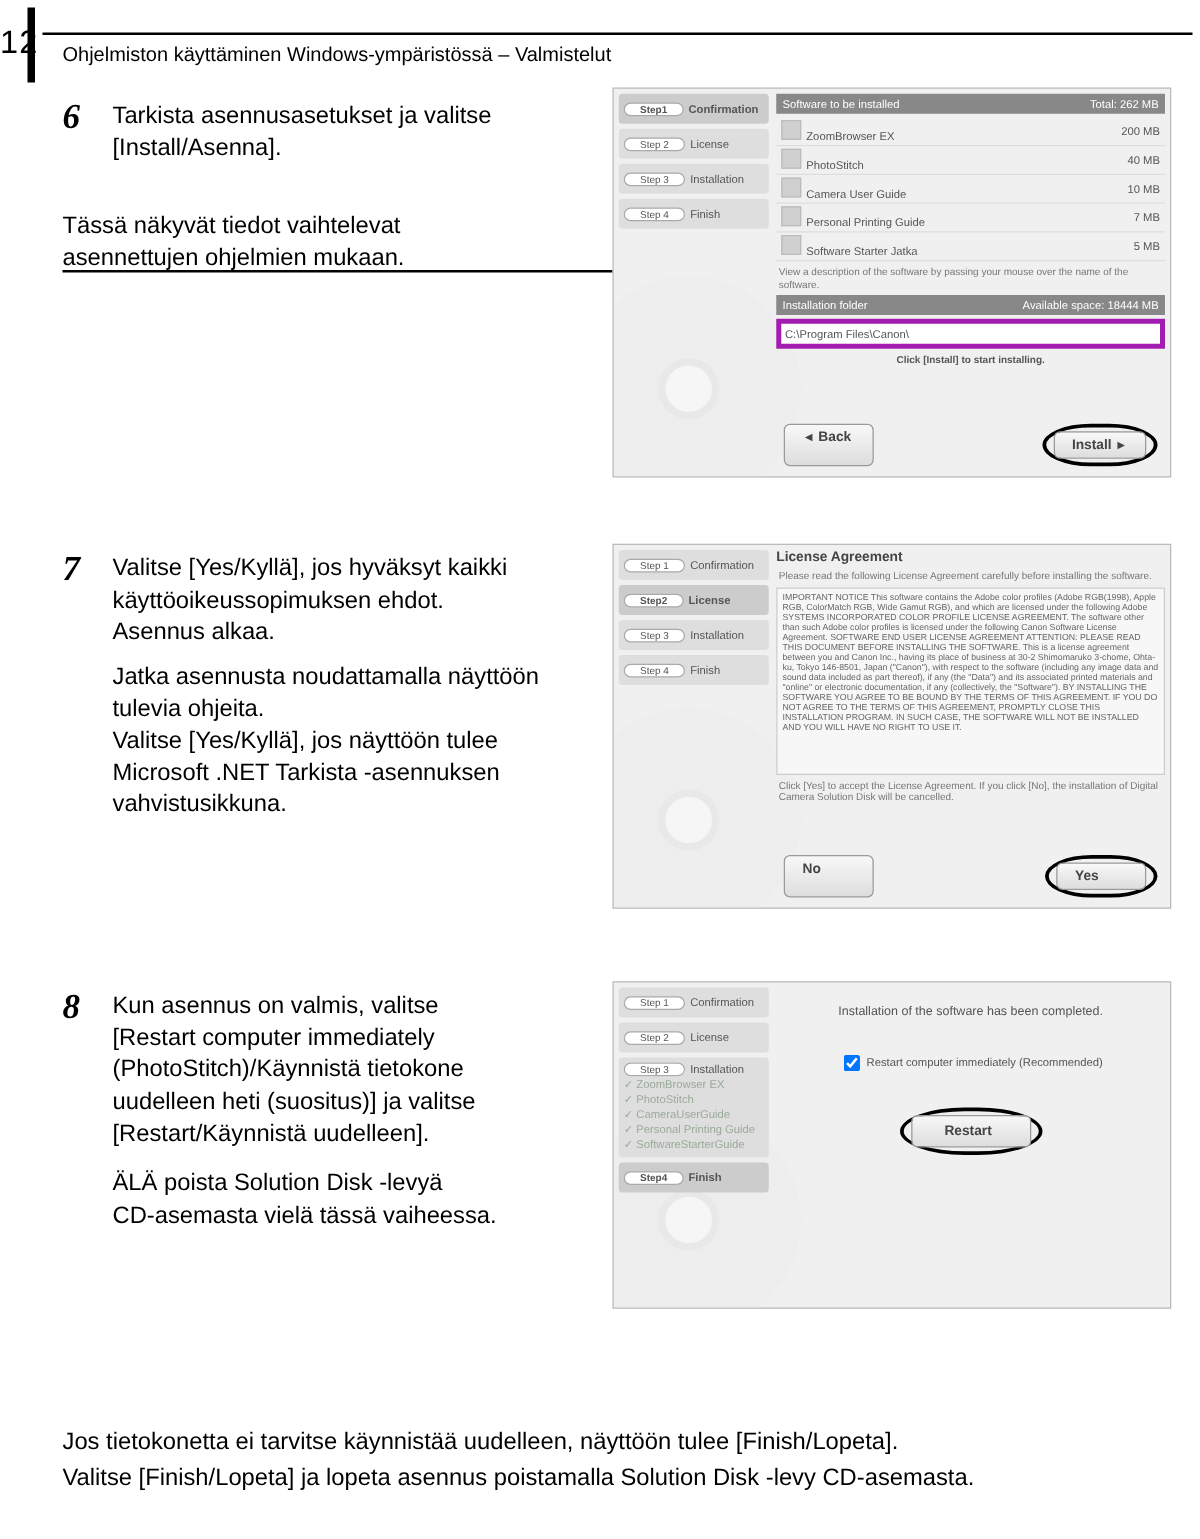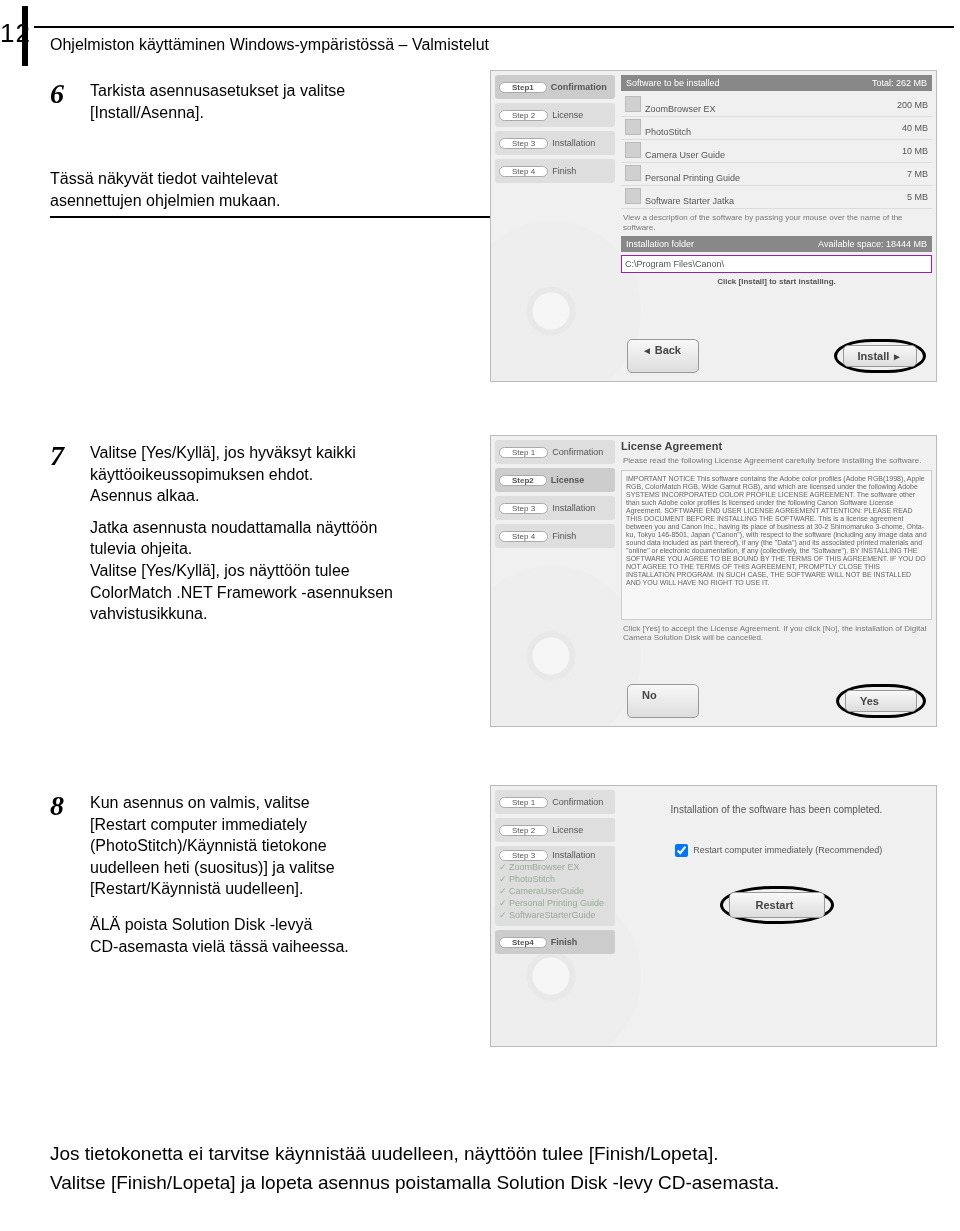--- a/index.html
+++ b/index.html
@@ -2,21 +2,21 @@
 <html><head>
 <meta charset="utf-8">
 <style>
 body{margin:0;background:#fff;font-family:Arial,Helvetica,sans-serif;color:#000;width:960px;position:relative}
 .page{position:relative;width:960px;height:1231px}
 .pagenum-bar{position:absolute;left:22px;top:6px;width:6px;height:60px;background:#000}
 .pagenum{position:absolute;left:0;top:18px;font-size:26px;font-weight:300;letter-spacing:1px}
 .header-line{position:absolute;left:34px;top:26px;width:920px;height:2px;background:#000}
 .breadcrumb{position:absolute;left:50px;top:36px;font-size:16px}
 .step-num{position:absolute;left:50px;font-family:Georgia,serif;font-size:28px;font-weight:bold;font-style:italic}
-.body-text{font-size:16px;line-height:1.35}
+.body-text{font-size:19px;line-height:1.35}
 .pointer-line{position:absolute;border-top:2px solid #000}
 .shot{position:absolute;border:1px solid #bbb;background:#f0f0f0;overflow:hidden;font-size:9px;color:#555}
 .shot .steps-col{position:absolute;left:4px;top:4px;width:120px}
 .shot .step-row{display:flex;align-items:center;height:20px;margin-bottom:4px;background:#dedede;border-radius:3px;padding:2px 4px;font-size:9px}
 .shot .step-row.active{background:#ccc;font-weight:bold}
 .shot .step-badge{background:#fff;border:1px solid #aaa;border-radius:8px;padding:0 12px;margin-right:4px;font-size:8px}
 .shot .right-panel{position:absolute;left:130px;top:4px;right:4px;bottom:4px}
 .dark-band{background:#888;color:#fff;padding:3px 5px;font-size:9px;display:flex;justify-content:space-between;margin-bottom:3px}
 .sw-row{display:flex;justify-content:space-between;padding:2px 4px;border-bottom:1px solid #ddd;font-size:9px;align-items:center}
 .sw-ico{width:14px;height:14px;background:#d0d0d0;border:1px solid #bbb;margin-right:4px;display:inline-block}
@@ -95,39 +95,39 @@
         </div>
       <div class="sw-row">
           <span><span class="sw-ico"></span><span>Software Starter Jatka</span></span>
           <span>5 MB</span>
         </div>
       <div class="small-note">View a description of the software by passing your mouse over the name of the software.</div>
       <div class="dark-band">
           <span>Installation folder</span>
           <span>Available space: 18444 MB</span>
         </div>
-      <div style="background:#fff;border:1px solid #a21caf;padding:3px;font-size:9px">C:\Program Files\Canon\</div>
+      <div style="background:#fff;border:4px solid #a21caf;padding:3px;font-size:9px">C:\Program Files\Canon\</div>
       <div class="small-note" style="text-align:center;font-weight:bold;color:#555">Click [Install] to start installing.</div>
       <div style="position:absolute;bottom:4px;left:0;right:0;display:flex;justify-content:space-between;padding:0 6px">
         <span class="btn"><span style="font-size:10px">◄ </span><span>Back</span></span>
         <span class="btn-ring"><span class="btn"><span>Install</span><span style="font-size:10px"> ►</span></span></span>
       </div>
     </div>
   </div>
 
   <div class="step-num" style="top:440px">7</div>
   <div class="body-text" style="position:absolute;left:90px;top:442px">
     <span>Valitse [Yes/Kyllä], jos hyväksyt kaikki</span><br>
     <span>käyttöoikeussopimuksen ehdot.</span><br>
     <span>Asennus alkaa.</span>
     <div style="height:10px"></div>
     <span>Jatka asennusta noudattamalla näyttöön</span><br>
     <span>tulevia ohjeita.</span><br>
     <span>Valitse [Yes/Kyllä], jos näyttöön tulee</span><br>
-    <span>ColorMatch .NET Framework -asennuksen</span><br>
+    <span>Microsoft .NET Tarkista -asennuksen</span><br>
     <span>vahvistusikkuna.</span>
   </div>
 
   <div class="shot" style="left:490px;top:435px;width:445px;height:290px">
     <div class="cd-bg"></div>
     <div class="steps-col">
       <div class="step-row">
           <span class="step-badge">Step 1</span>
           <span>Confirmation</span>
         </div>

